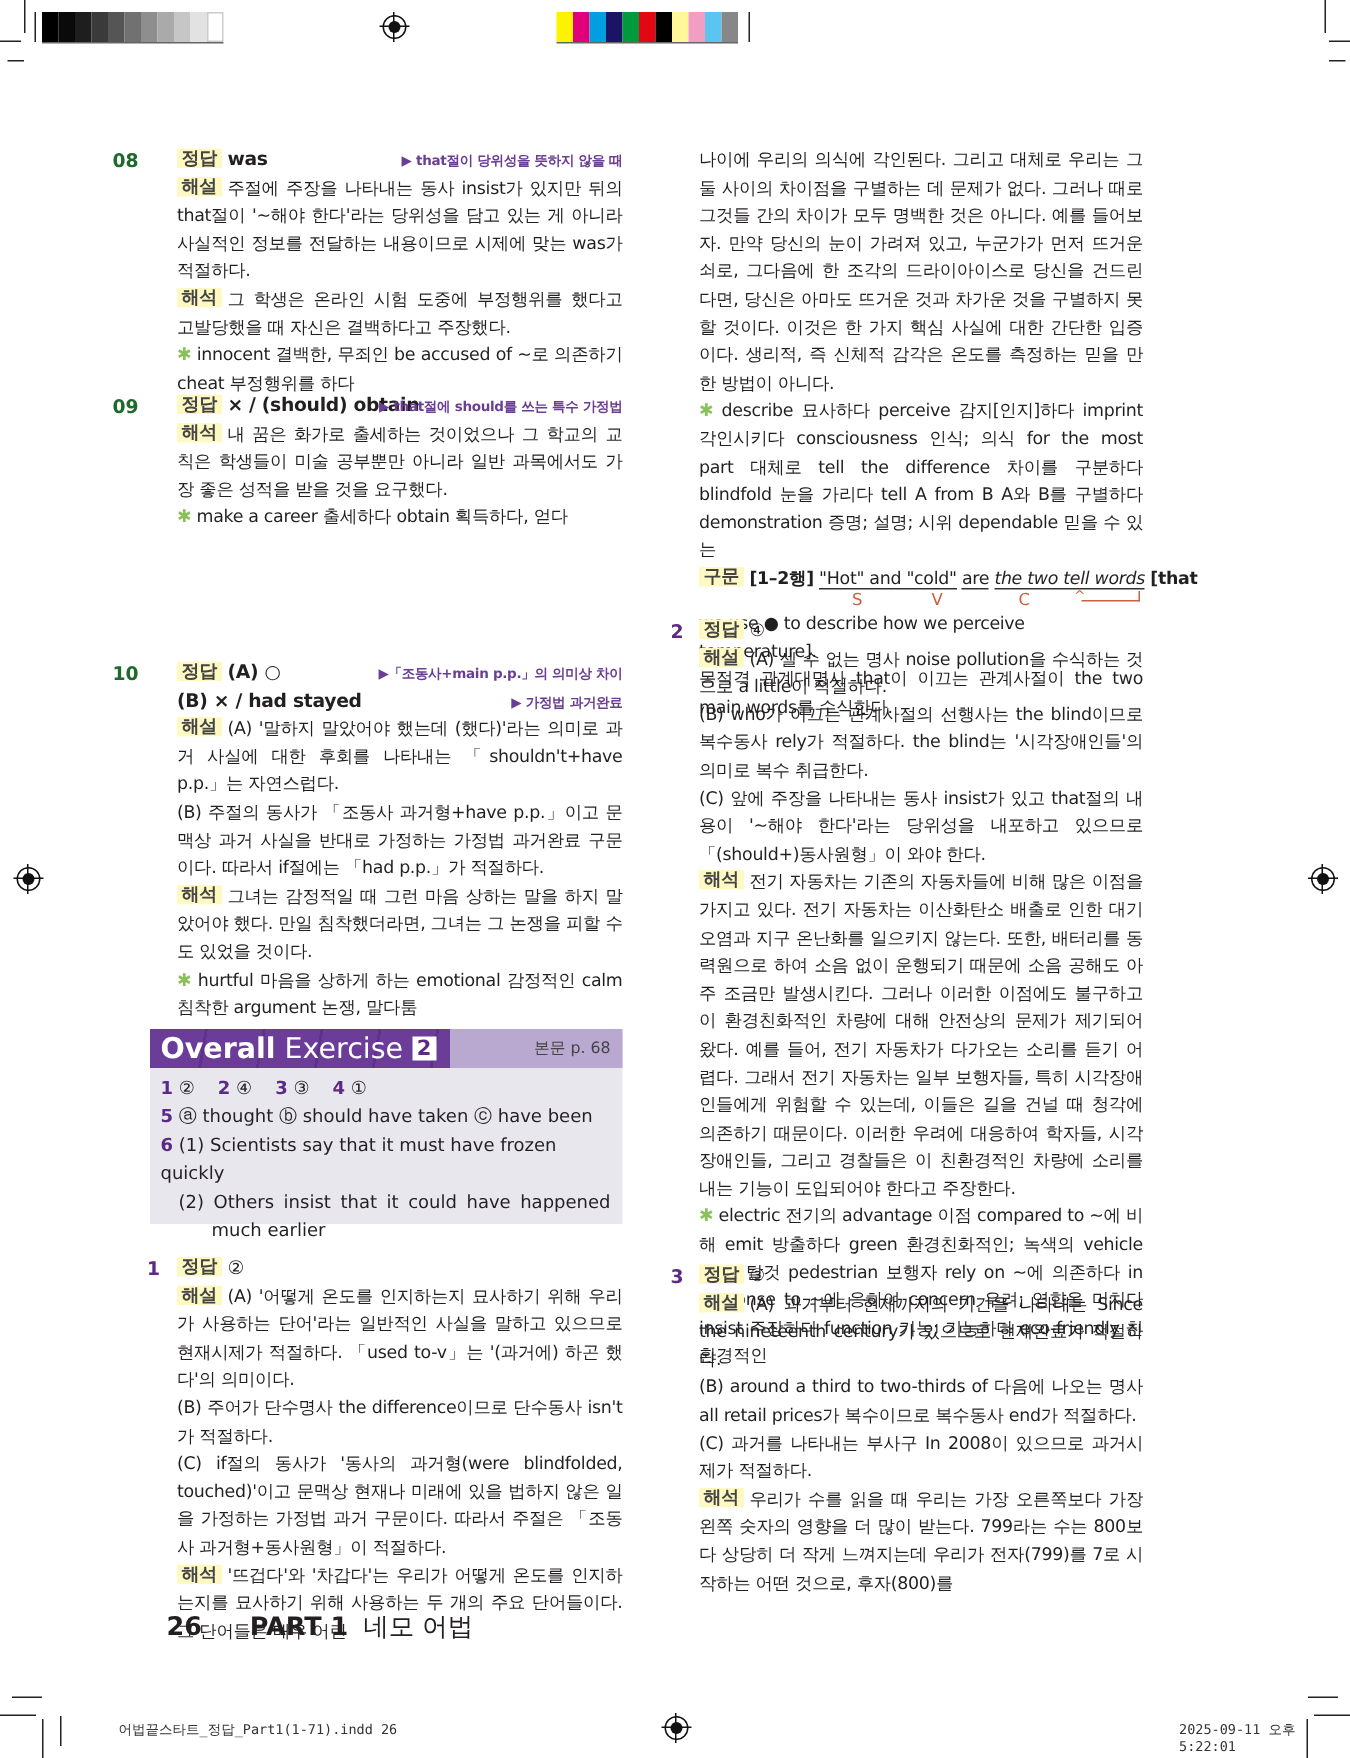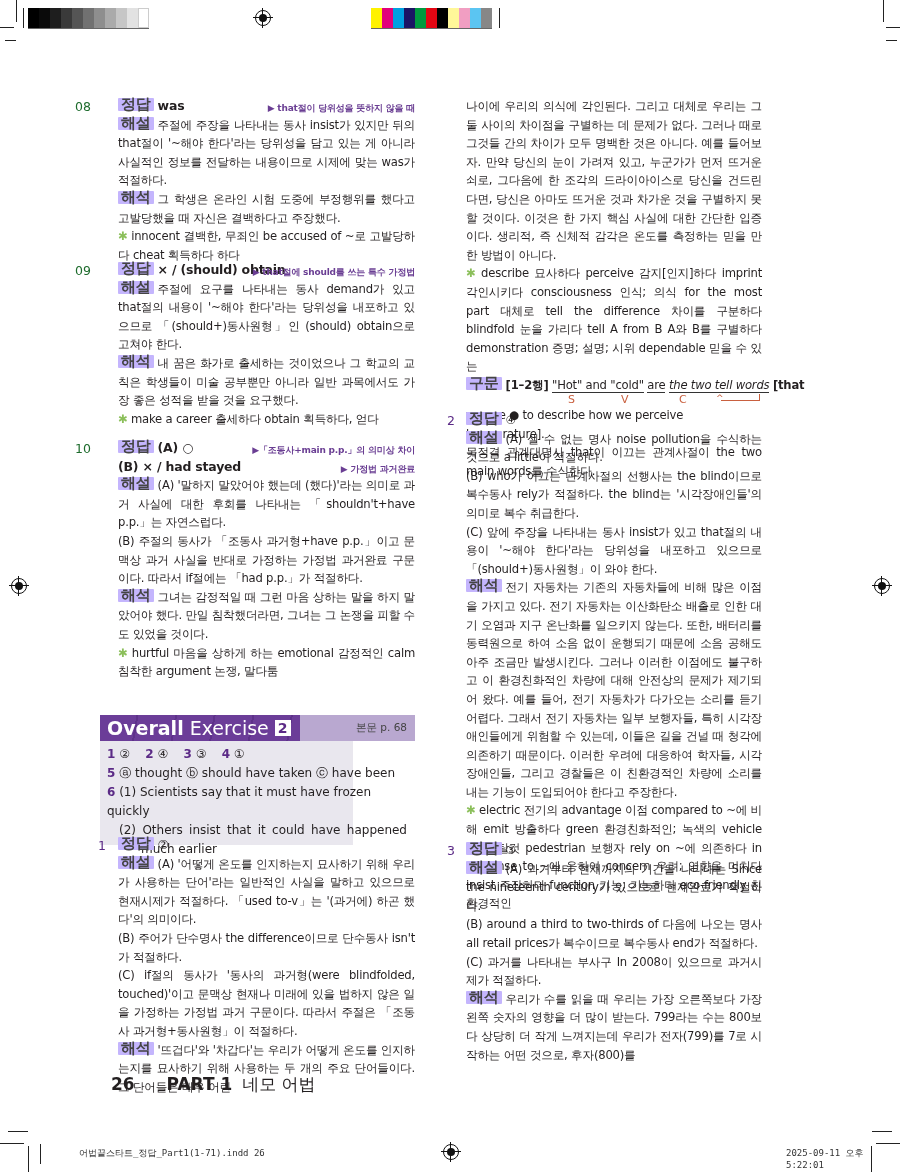--- a/index.html
+++ b/index.html
@@ -11,31 +11,31 @@
   .sw { width:11px; height:20px; }
   .crop { position:absolute; background:#222; }
   .regmark { position:absolute; width:14px; height:14px; border:1.5px solid #111; border-radius:50%; }
   .regmark:before { content:""; position:absolute; left:6px; top:-3px; width:1px; height:20px; background:#111; }
   .regmark:after { content:""; position:absolute; top:6px; left:-3px; height:1px; width:20px; background:#111; }
   .regmark .dot { position:absolute; left:3px; top:3px; width:8px; height:8px; border-radius:50%; background:#111; }
 
   .col { position:absolute; font-size:11.6px; line-height:18.6px; letter-spacing:-0.2px; }
   .left { left:97px; width:318px; }
   .right { left:466px; width:296px; }
-  .qnum { position:absolute; font-weight:normal; font-size:12.5px; }
+  .qnum { position:absolute; font-weight:bold; font-size:12.5px; }
   .green { color:#1d6b2c; }
   .purple { color:#5b2a86; }
-  .tag { display:inline-block; background:#c4b5fd; color:#444; font-size:15px; line-height:13px;
+  .tag { display:inline-block; background:#fef9c3; color:#444; font-size:12px; line-height:13px;
          padding:0 3px; margin-right:4px; border-radius:1px; font-weight:bold; vertical-align:1px; }
   .ans { font-weight:bold; font-size:12.5px; }
   .note { position:absolute; right:0; color:#6a3e93; font-size:9px; font-weight:bold; }
   .p { text-align:justify; }
   .star { color:#8bbf5a; }
 
-  .ex-box { position:absolute; left:100px; top:686px; width:253px; height:130px; background:#e9e7ee;margin-top:29px; }
+  .ex-box { position:absolute; left:100px; top:686px; width:315px; height:130px; background:#e9e7ee; }
   .ex-head { position:absolute; left:0; top:0; width:315px; height:26px; background:#b9a8d0; }
   .ex-head-dark { position:absolute; left:0; top:0; width:200px; height:26px;
         background:repeating-linear-gradient(100deg,#6b3d98 0 36px,#5e318a 36px 38px); }
   .ex-title { position:absolute; left:7px; top:1px; color:#fff; font-size:19px; line-height:24px; }
   .ex-title b { font-weight:900; }
   .ex-num { display:inline-block; background:#fff; color:#5b2a86; font-weight:bold; font-size:14px;
             line-height:16px; padding:0 3px; margin-left:6px; vertical-align:2px; }
   .ex-page { position:absolute; right:8px; top:6px; font-size:10.5px; color:#444; }
   .ex-body { position:absolute; left:7px; top:30px; width:300px; font-size:12px; line-height:19px; }
   .ex-body .n { color:#5b2a86; font-weight:bold; }
@@ -103,30 +103,29 @@
 <div class="crop" style="left:871px;top:1146px;width:1px;height:26px"></div>
 
 <div class="qnum green" style="left:75px;top:99px">08</div>
 <div class="col left" style="left:118px;width:297px;top:97px">
   <div style="position:relative">
     <span class="tag">정답</span><span class="ans">was</span>
     <span class="note" style="top:2px">▶ that절이 당위성을 뜻하지 않을 때</span>
   </div>
   <div class="p"><span class="tag">해설</span><span>주절에 주장을 나타내는 동사 insist가 있지만 뒤의 that절이 '~해야 한다'라는 당위성을 담고 있는 게 아니라 사실적인 정보를 전달하는 내용이므로 시제에 맞는 was가 적절하다.</span></div>
   <div class="p"><span class="tag">해석</span><span>그 학생은 온라인 시험 도중에 부정행위를 했다고 고발당했을 때 자신은 결백하다고 주장했다.</span></div>
-  <div class="p"><span class="star">✱ </span><span>innocent 결백한, 무죄인   be accused of ~로 고발당하다   cheat 획득하다 하다</span></div>
+  <div class="p"><span class="star">✱ </span><span>innocent 결백한, 무죄인   be accused of ~로 의존하기   cheat 부정행위를 하다</span></div>
 </div>
 
 <div class="qnum green" style="left:75px;top:263px">09</div>
 <div class="col left" style="left:118px;width:297px;top:261px">
   <div style="position:relative">
     <span class="tag">정답</span><span class="ans">× / (should) obtain</span>
     <span class="note" style="top:2px">▶ that절에 should를 쓰는 특수 가정법</span>
   </div>
-  <div class="p"><span class="tag">해설</span><span>주절에 요구를 나타내는 동사 demand가 있고 that절의 내용이 '~해야 한다'라는 당위성을 내포하고 있으므로 「(should+)동사원형」인 (should) obtain으로 고쳐야 한다.</span></div>
   <div class="p"><span class="tag">해석</span><span>내 꿈은 화가로 출세하는 것이었으나 그 학교의 교칙은 학생들이 미술 공부뿐만 아니라 일반 과목에서도 가장 좋은 성적을 받을 것을 요구했다.</span></div>
   <div><span class="star">✱ </span><span>make a career 출세하다   obtain 획득하다, 얻다</span></div>
 </div>
 
 <div class="qnum green" style="left:75px;top:441px">10</div>
 <div class="col left" style="left:118px;width:297px;top:439px">
   <div style="position:relative">
     <span class="tag">정답</span><span class="ans">(A) ○</span>
     <span class="note" style="top:2px">▶「조동사+main p.p.」의 의미상 차이</span>
   </div>

